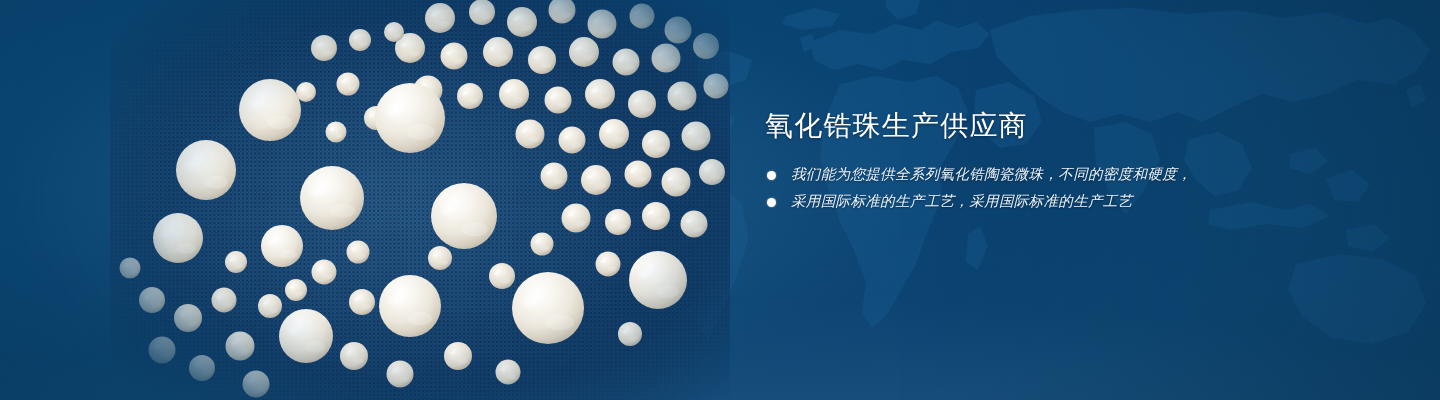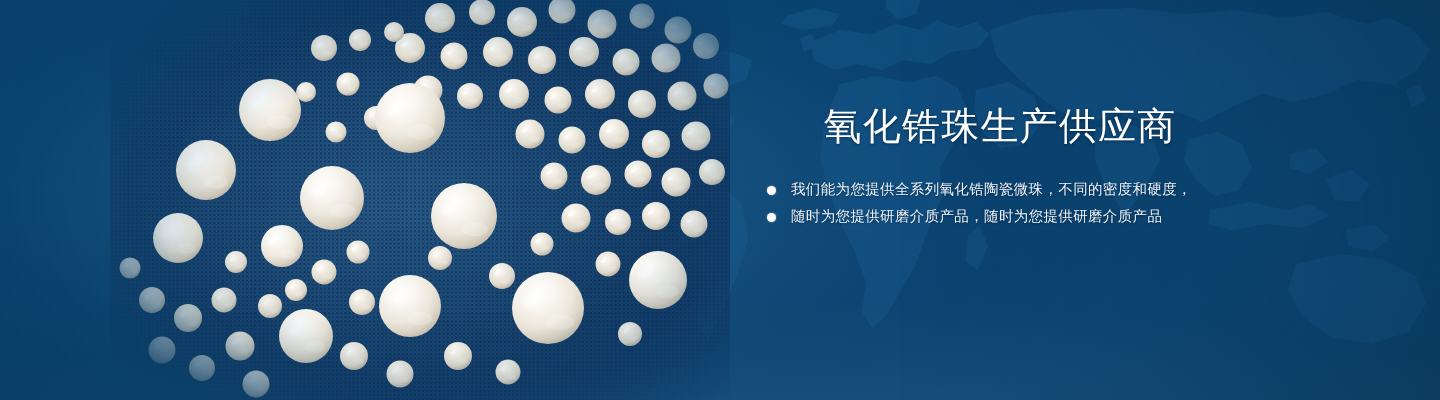--- a/index.html
+++ b/index.html
@@ -102,31 +102,31 @@
   .photo-beads svg { width:100%; height:100%; display:block; }
 
   
   .copy {
     position:absolute;
     left:765px; top:106px;
     width:470px;
   }
   .headline {
     color:#ffffff;
-    font-size:38px;
+    font-size:28px;
     line-height:40px;
     letter-spacing:1.2px;
     font-weight:400;
     text-shadow:0 1px 3px rgba(2,24,45,0.55);
     white-space:nowrap;
-    text-align:center;
   }
   .bullets {
-    margin-top:31px;
+    margin-top:16px;
     list-style:none;
+    font-style:italic;
   }
   .bullet {
     position:relative;
     padding-left:26px;
     color:#eef4fa;
     font-size:14.5px;
     line-height:25px;
     letter-spacing:0.35px;
     margin-bottom:2px;
     text-shadow:0 1px 2px rgba(2,22,42,0.5);
@@ -491,19 +491,19 @@
     <ul class="bullets">
 
       <li class="bullet">
         <span class="dot"></span>
         <span>我们能为您提供全系列氧化锆陶瓷微珠，不同的密度和硬度，</span>
       </li>
 
 
       <li class="bullet">
         <span class="dot"></span>
-        <span>随时为您提供研磨介质产品，随时为您提供研磨介质产品</span>
+        <span>采用国际标准的生产工艺，采用国际标准的生产工艺</span>
       </li>
 
     </ul>
   </div>
 
 </div>
 
 </body></html>

